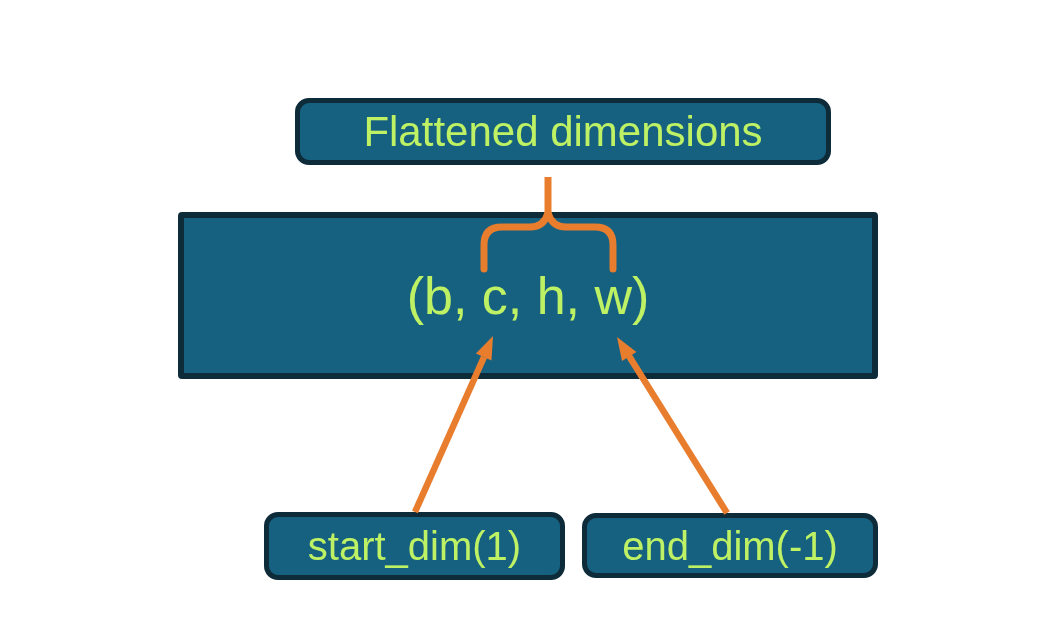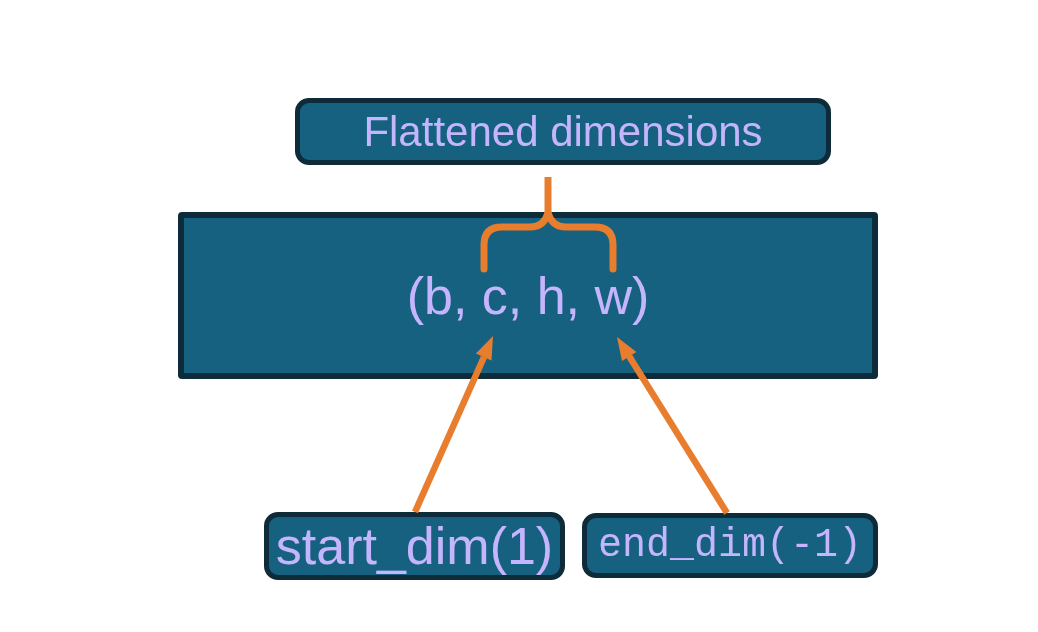--- a/index.html
+++ b/index.html
@@ -17,46 +17,45 @@
   }
   .node {
     position: absolute;
     box-sizing: border-box;
     background: #176180;
     border: 5px solid #0e2b3a;
     border-radius: 14px;
     display: flex;
     align-items: center;
     justify-content: center;
-    color: #c4b5fd;
+    color: #bef264;
     letter-spacing: 0px;
     line-height: 1;
   }
   .node-title {
     left: 295px; top: 98px;
     width: 536px; height: 67px;
     font-size: 42px;
   }
   .node-tensor {
     left: 178px; top: 212px;
     width: 700px; height: 167px;
     border-width: 6px;
     border-radius: 4px;
     font-size: 52px;
   }
   .node-start {
     left: 264px; top: 512px;
     width: 301px; height: 68px;
-    font-size: 52px;
+    font-size: 40px;
   }
   .node-end {
     left: 582px; top: 513px;
     width: 296px; height: 65px;
     font-size: 40px;
-    font-family: Liberation Mono, monospace;
   }
   .overlay {
     position: absolute;
     left: 0; top: 0;
     width: 1038px;
     height: 632px;
     pointer-events: none;
   }
 </style>
 </head>

